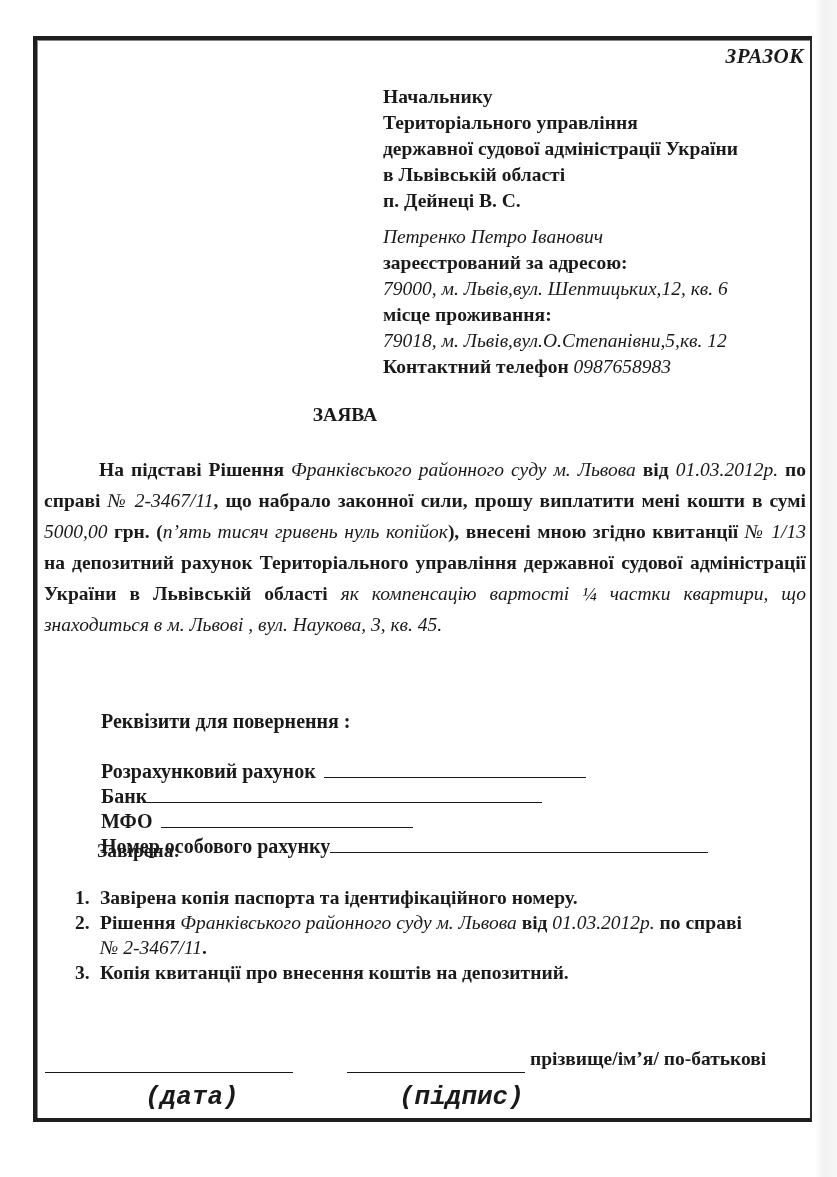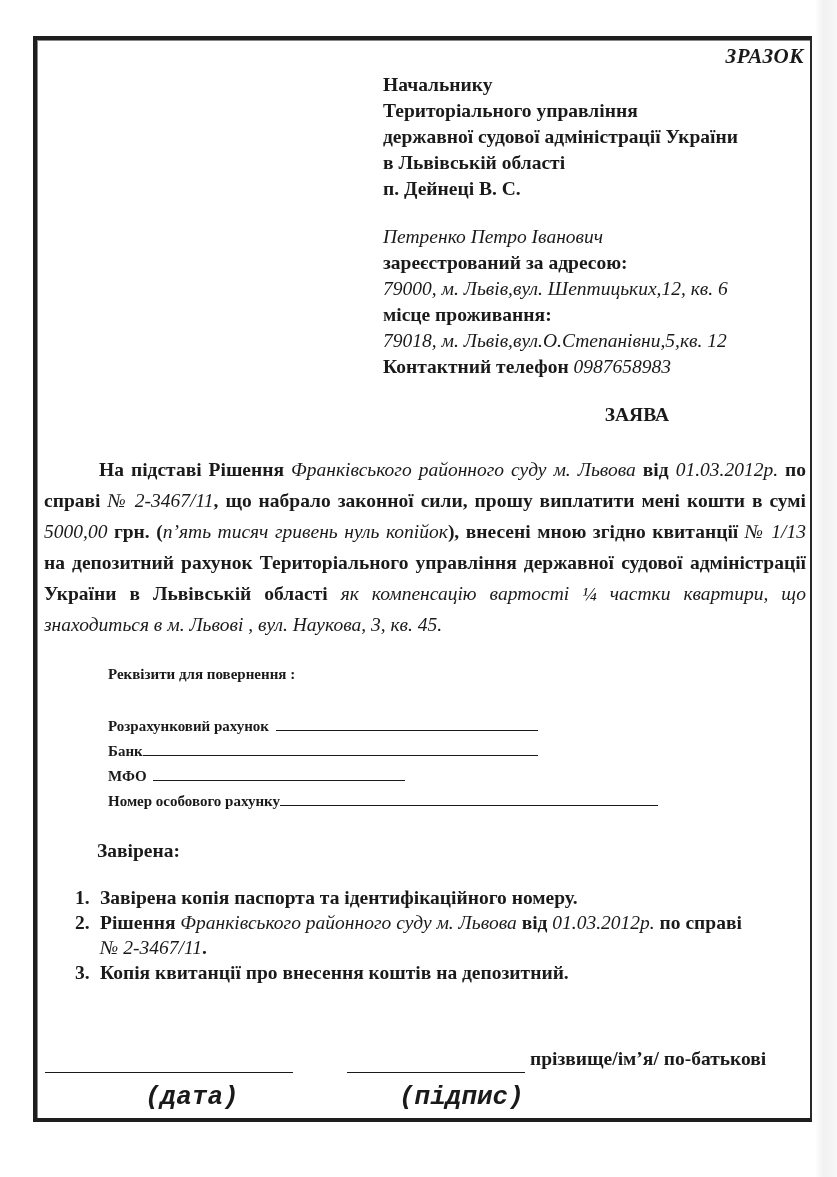--- a/index.html
+++ b/index.html
@@ -12,29 +12,29 @@
     .frame {
       position: absolute; left: 33px; top: 36px; width: 773px; height: 1078px;
       border-top: 4px solid #1e1e1e; border-left: 4px solid #1e1e1e;
       border-bottom: 4px solid #1e1e1e; border-right: 2px solid #2a2a2a;
       box-shadow: inset 1px 1px 0 #888;
     }
     .abs { position: absolute; white-space: nowrap; text-align: right; }
     .b { font-weight: bold; }
     .i { font-style: italic; font-weight: normal; }
     .stamp { right: 6px; top: 4px; font-size: 21px; font-weight: bold; font-style: italic; letter-spacing: 0.5px; }
-    .addr { left: 346px; font-size: 19.5px; font-weight: bold; line-height: 26px; }
+    .addr { left: 346px; font-size: 19.5px; font-weight: bold; line-height: 26px; margin-top: 12px; }
     .appl { left: 346px; font-size: 19.5px; line-height: 26.5px; }
-    .title { left: 0; width: 616px; text-align: right; top: 364px; font-size: 19.5px; font-weight: bold; margin-left: 16px; }
+    .title { left: 0; width: 616px; text-align: center; top: 364px; font-size: 19.5px; font-weight: bold; }
     .body-text {
       position: absolute; left: 7px; top: 414px; width: 762px; font-size: 19.5px; line-height: 31px;
       text-align: justify; font-weight: bold;
     }
     .body-text p { margin: 0; text-indent: 55px; }
-    .req { left: 71px; font-size: 15px; font-weight: bold; line-height: 25px; }
+    .req { left: 64px; font-size: 20px; font-weight: bold; line-height: 25px; margin-top: 47px; }
     .line { display: inline-block; border-bottom: 1.5px solid #1a1a1a; height: 18px; vertical-align: baseline; margin-left: 3px; }
     .attach { left: 60px; top: 800px; font-size: 19.5px; font-weight: bold; }
     .list { position: absolute; left: 10px; top: 845px; width: 760px; font-size: 19.5px; font-weight: bold; line-height: 25px; margin: 0; padding: 0; list-style: none; }
     .list li { position: relative; padding-left: 53px; }
     .list li .num { position: absolute; left: 28px; }
     .sig-line { position: absolute; border-bottom: 1.5px solid #1a1a1a; height: 0; }
     .caption { font-size: 26px; font-weight: bold; font-style: italic; font-family: Liberation Mono, monospace; }
   </style>
 </head>
 <body>

